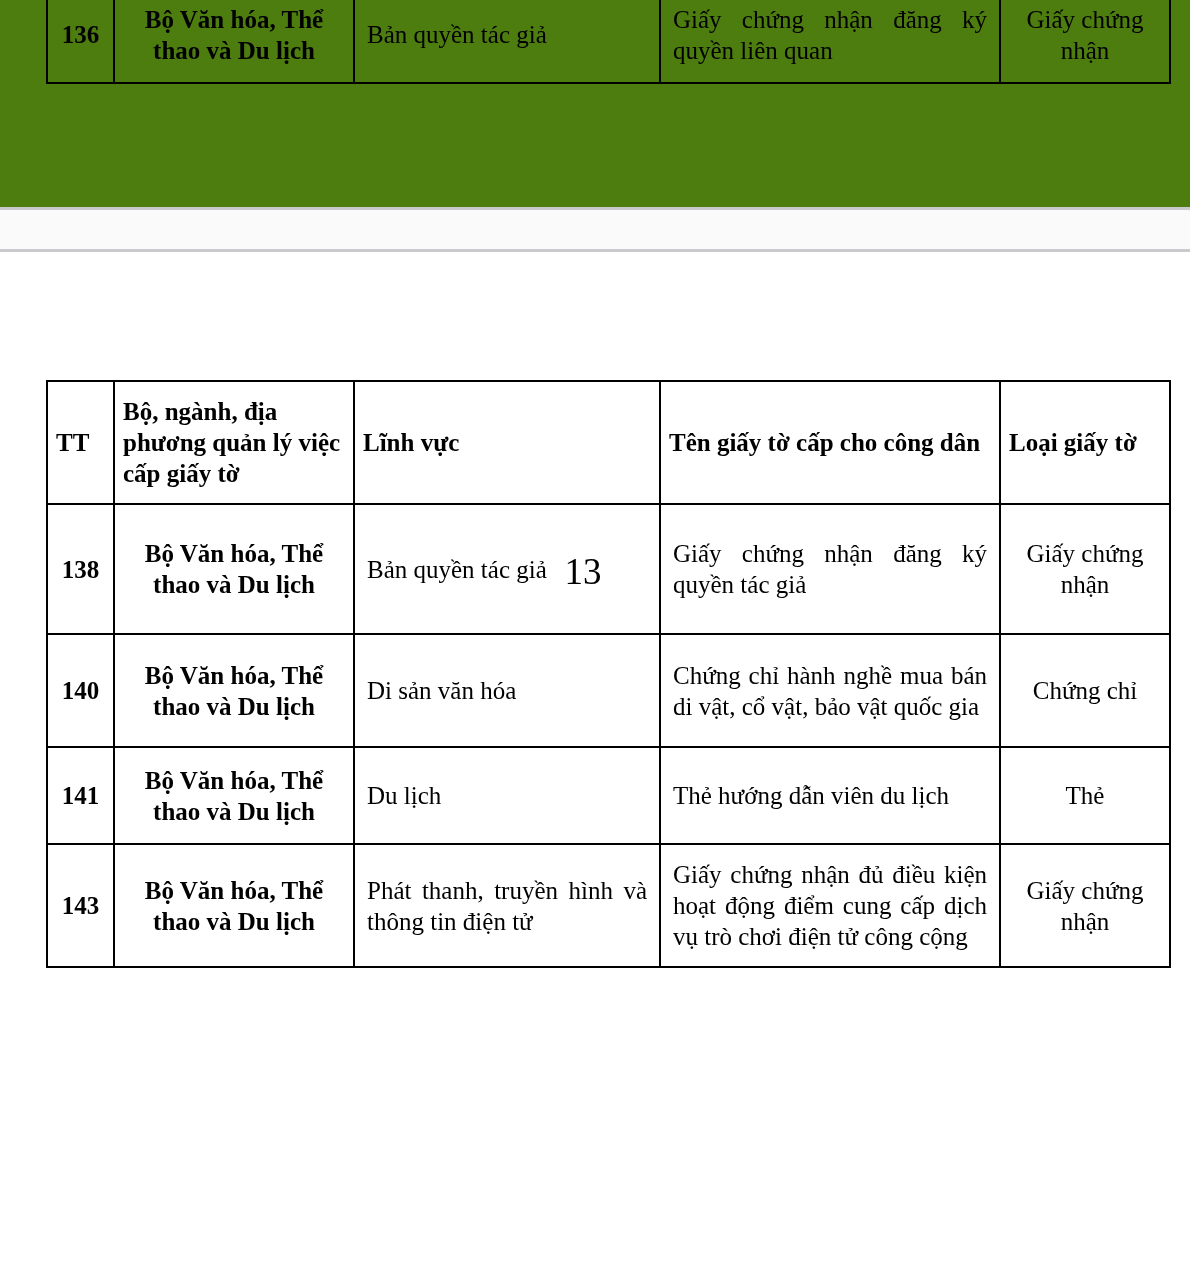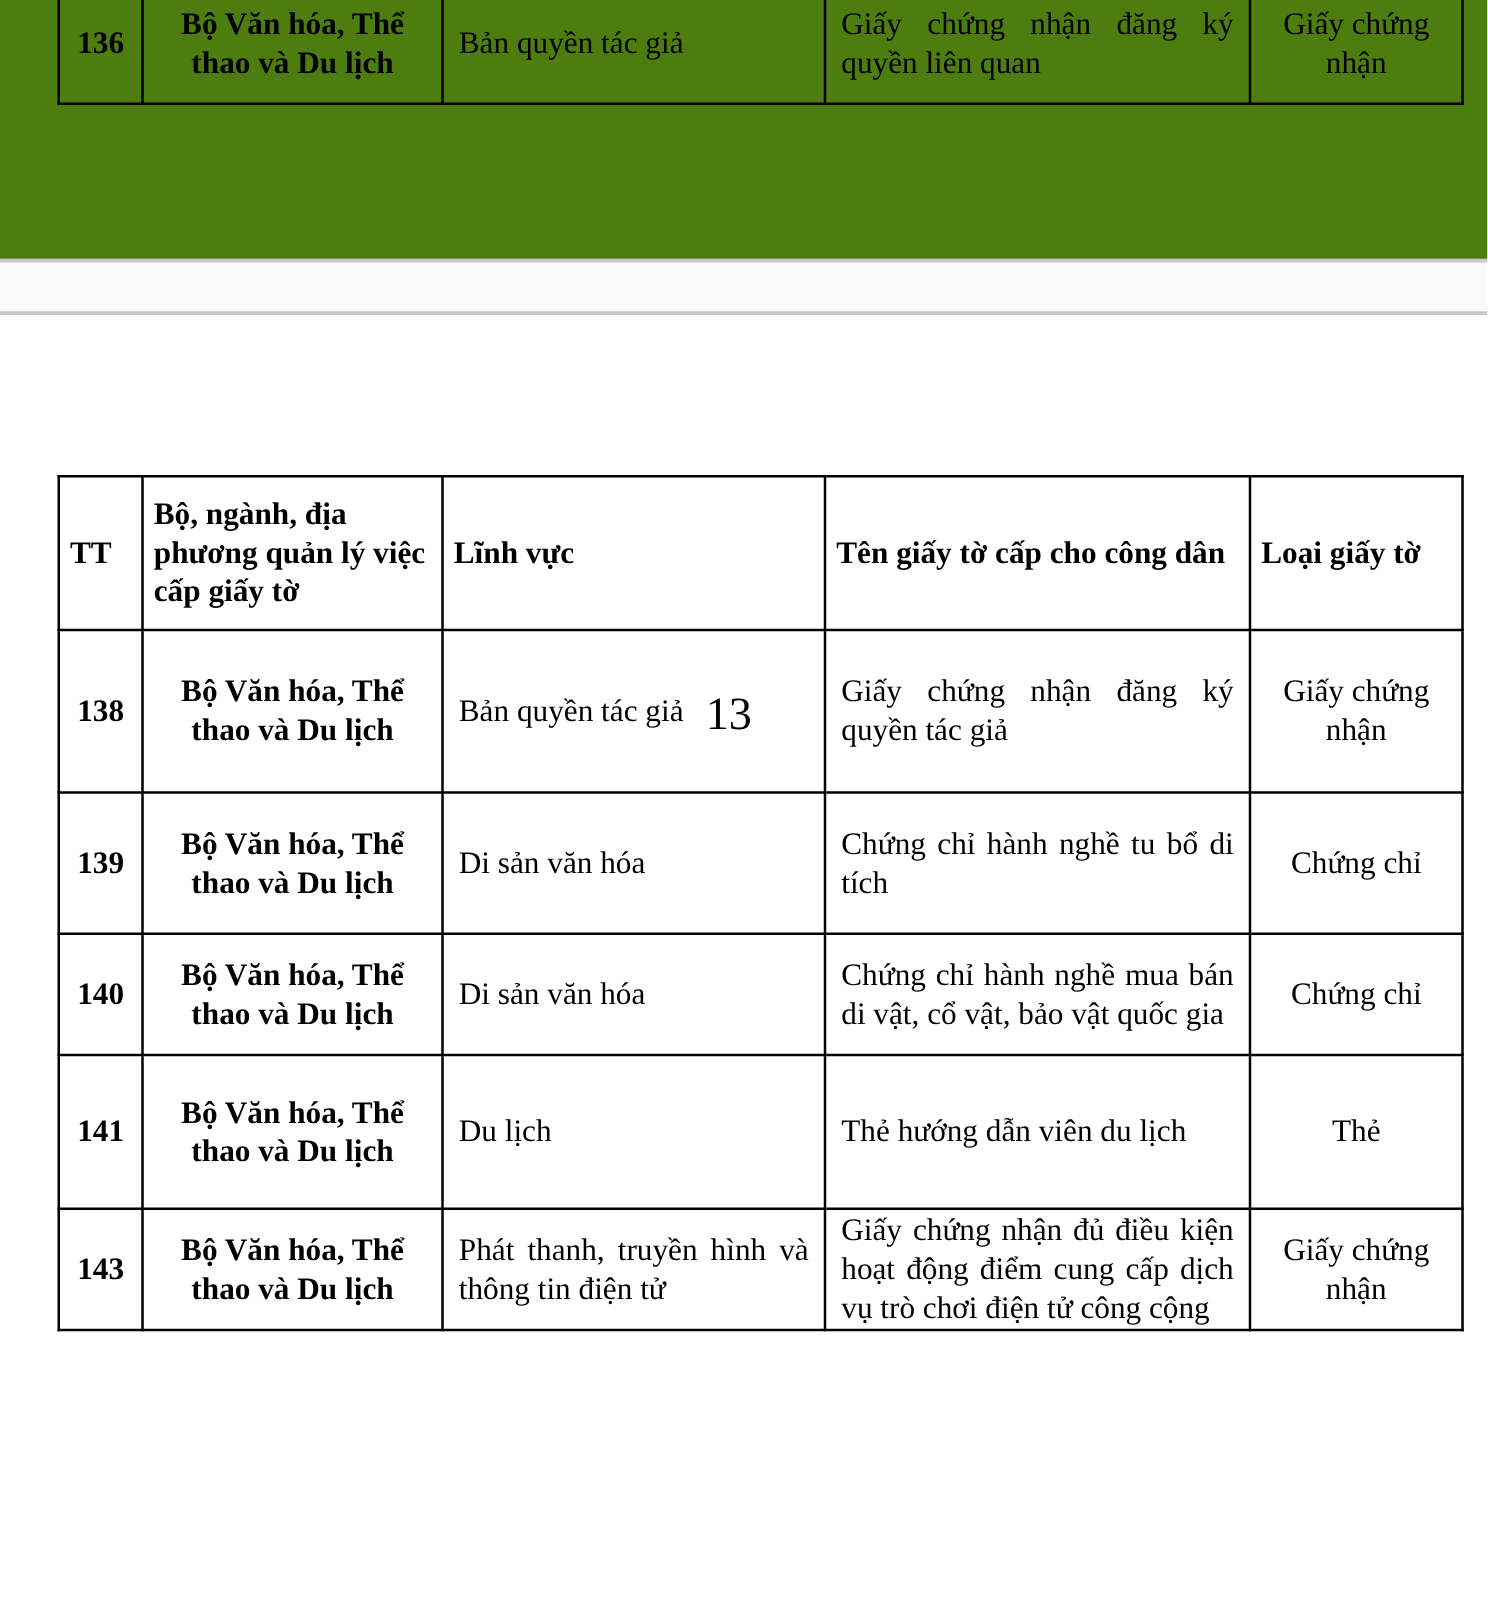--- a/index.html
+++ b/index.html
@@ -115,27 +115,20 @@
         <tbody>
 
   <tr>
     <td class="c-tt">138</td>
     <td class="c-agency">Bộ Văn hóa, Thể thao và Du lịch</td>
     <td class="c-field">Bản quyền tác giả</td>
     <td class="c-doc">Giấy chứng nhận đăng ký quyền tác giả</td>
     <td class="c-type">Giấy chứng nhận</td>
   </tr>
 
-  <tr>
-    <td class="c-tt">139</td>
-    <td class="c-agency">Bộ Văn hóa, Thể thao và Du lịch</td>
-    <td class="c-field">Di sản văn hóa</td>
-    <td class="c-doc">Chứng chỉ hành nghề tu bổ di tích</td>
-    <td class="c-type">Chứng chỉ</td>
-  </tr>
 
   <tr>
     <td class="c-tt">140</td>
     <td class="c-agency">Bộ Văn hóa, Thể thao và Du lịch</td>
     <td class="c-field">Di sản văn hóa</td>
     <td class="c-doc">Chứng chỉ hành nghề mua bán di vật, cổ vật, bảo vật quốc gia</td>
     <td class="c-type">Chứng chỉ</td>
   </tr>
 
   <tr>

